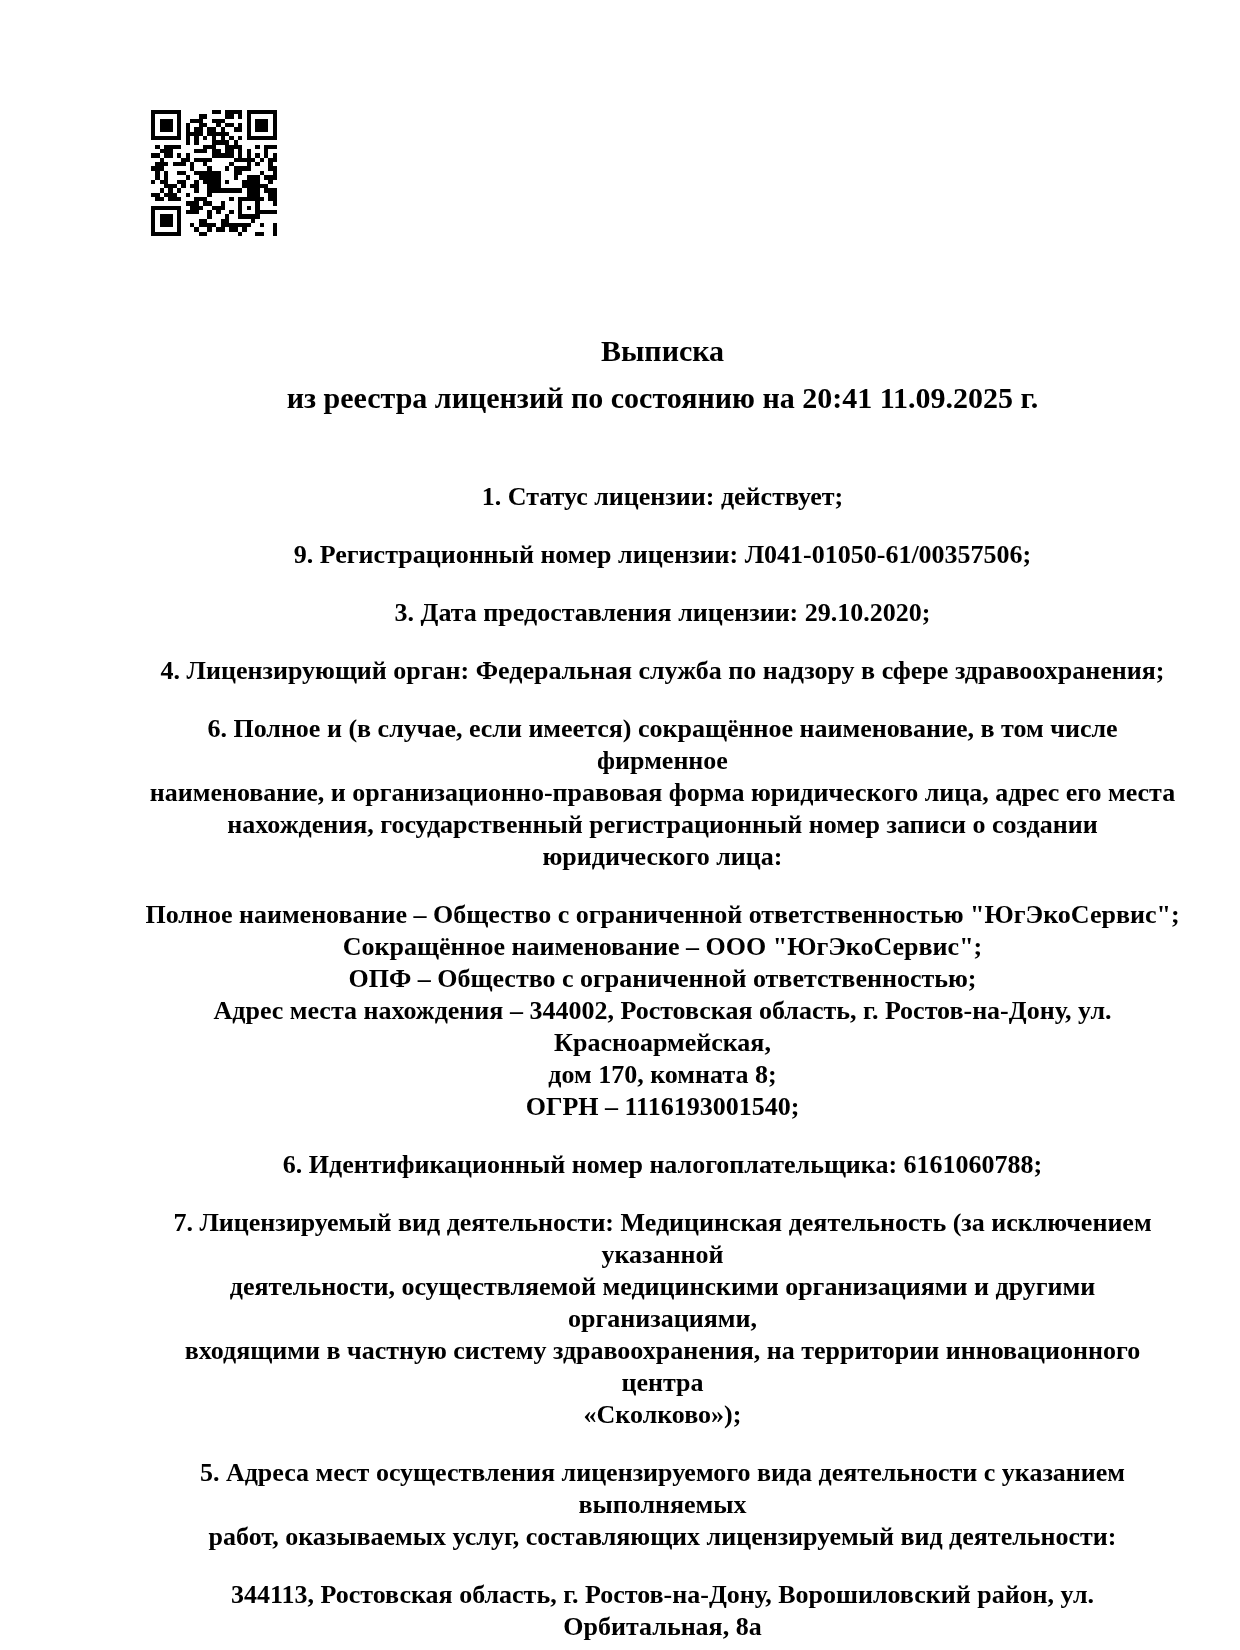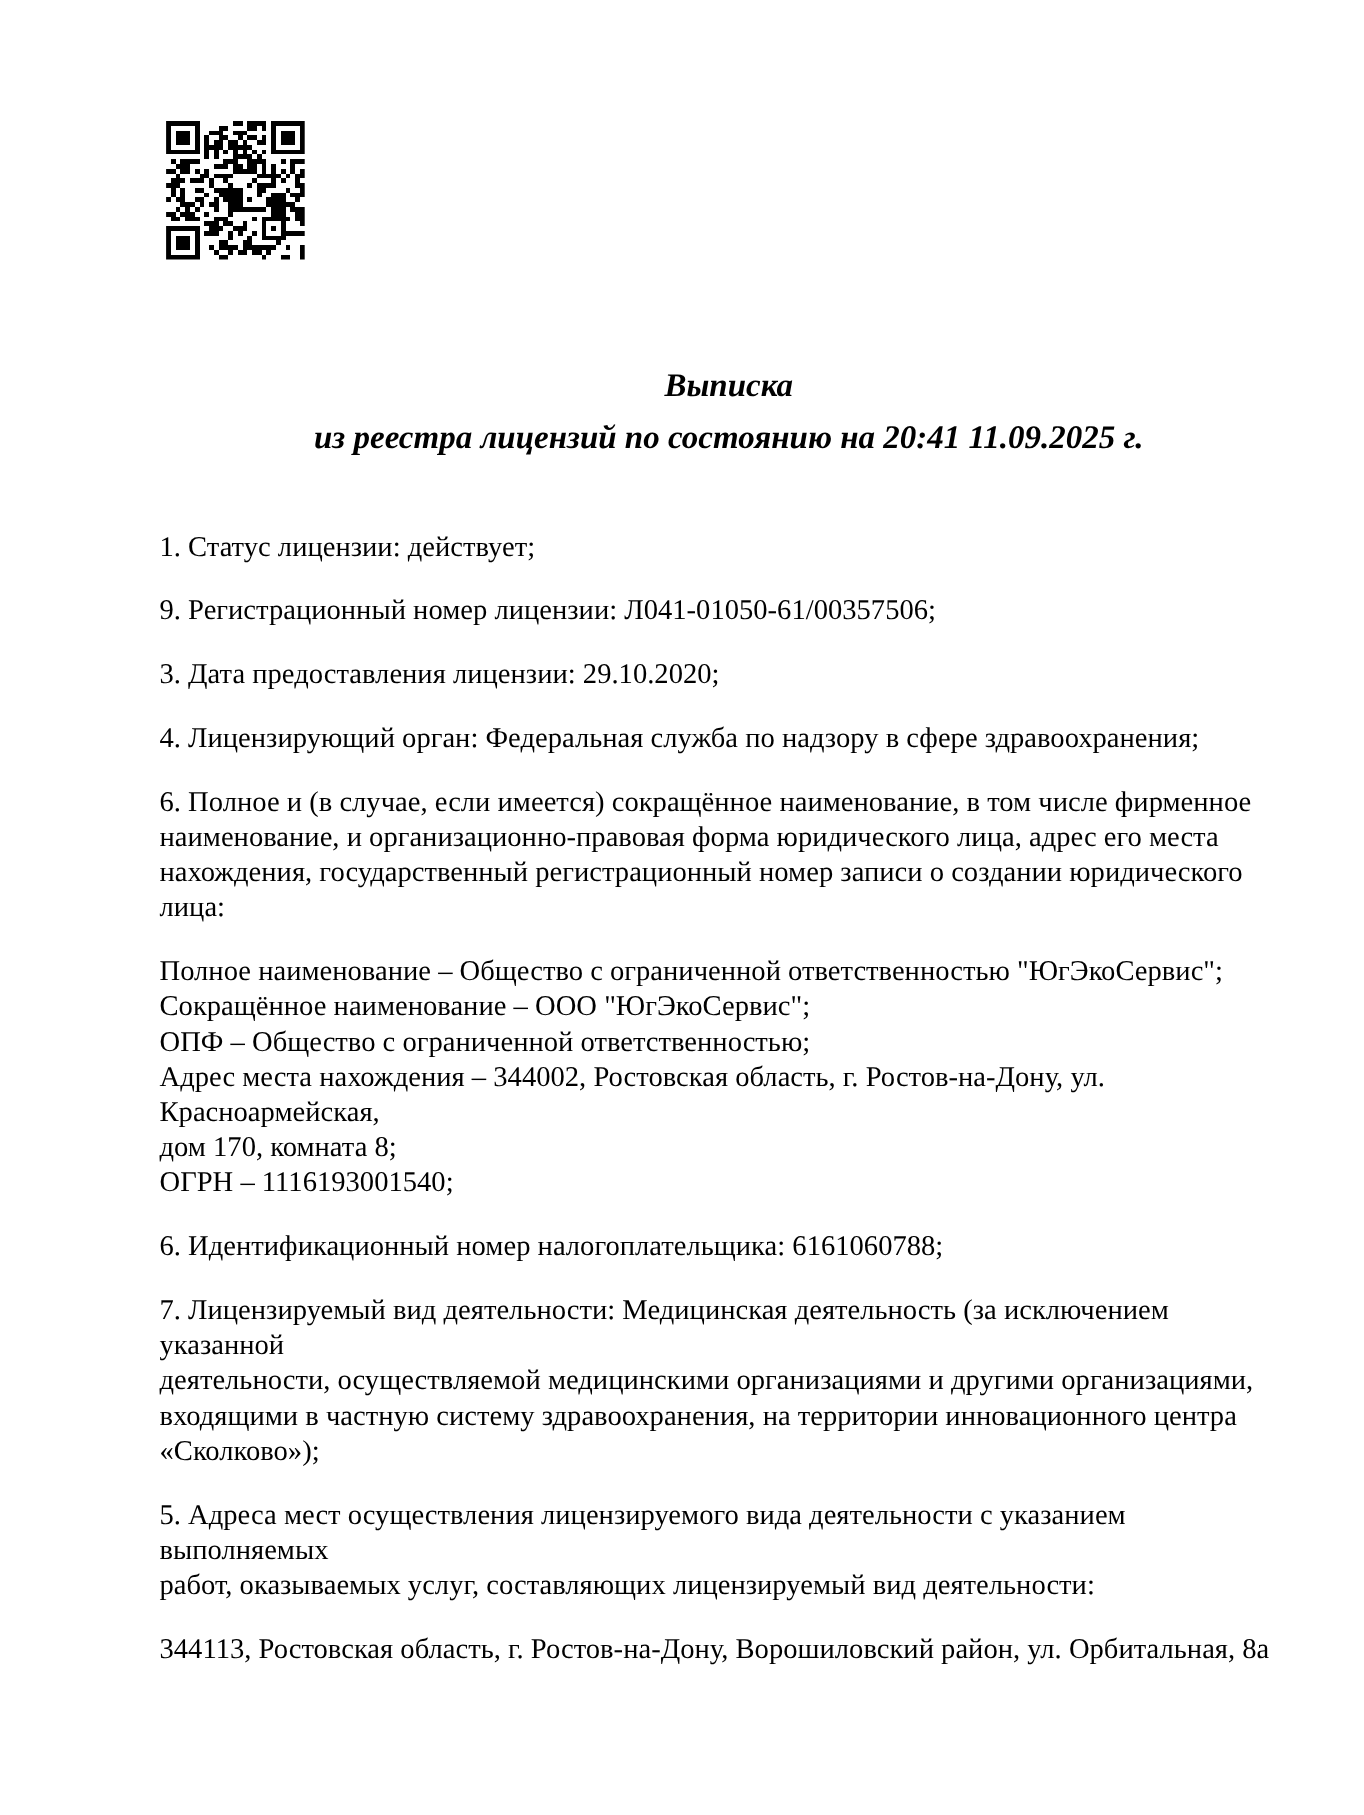--- a/index.html
+++ b/index.html
@@ -31,35 +31,35 @@
     top: 327px;
     width: 1035px;
   }
   .title {
     margin: 0;
     font-size: 30px;
     line-height: 47px;
     font-weight: bold;
     text-align: center;
     white-space: pre-line;
-    font-style: italic;
   }
   .subtitle {
     margin: 0;
     font-size: 22px;
     line-height: 32px;
     text-align: right;
     white-space: pre-line;
   }
   p.body {
     margin: 26px 0 0 0;
     font-size: 26px;
     line-height: 32px;
-    text-align: left;
+    text-align: center;
     white-space: pre-line;
+    font-weight: bold;
   }
   p.body.first { margin-top: 60px; }
 </style>
 </head>
 <body>
 
 <div class="page">
 
   <div class="qr">
     <svg id="qr-svg" viewBox="0 0 29 29" xmlns="http://www.w3.org/2000/svg" aria-hidden="true">

